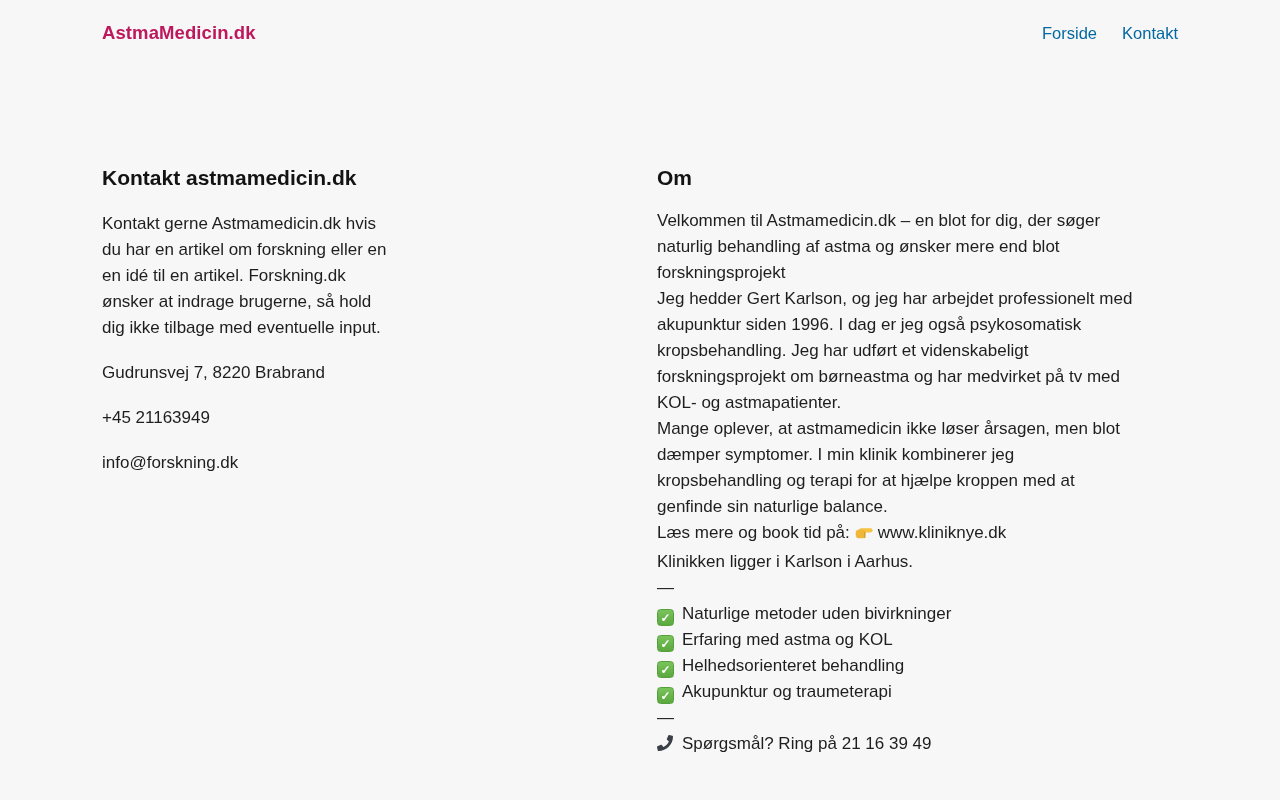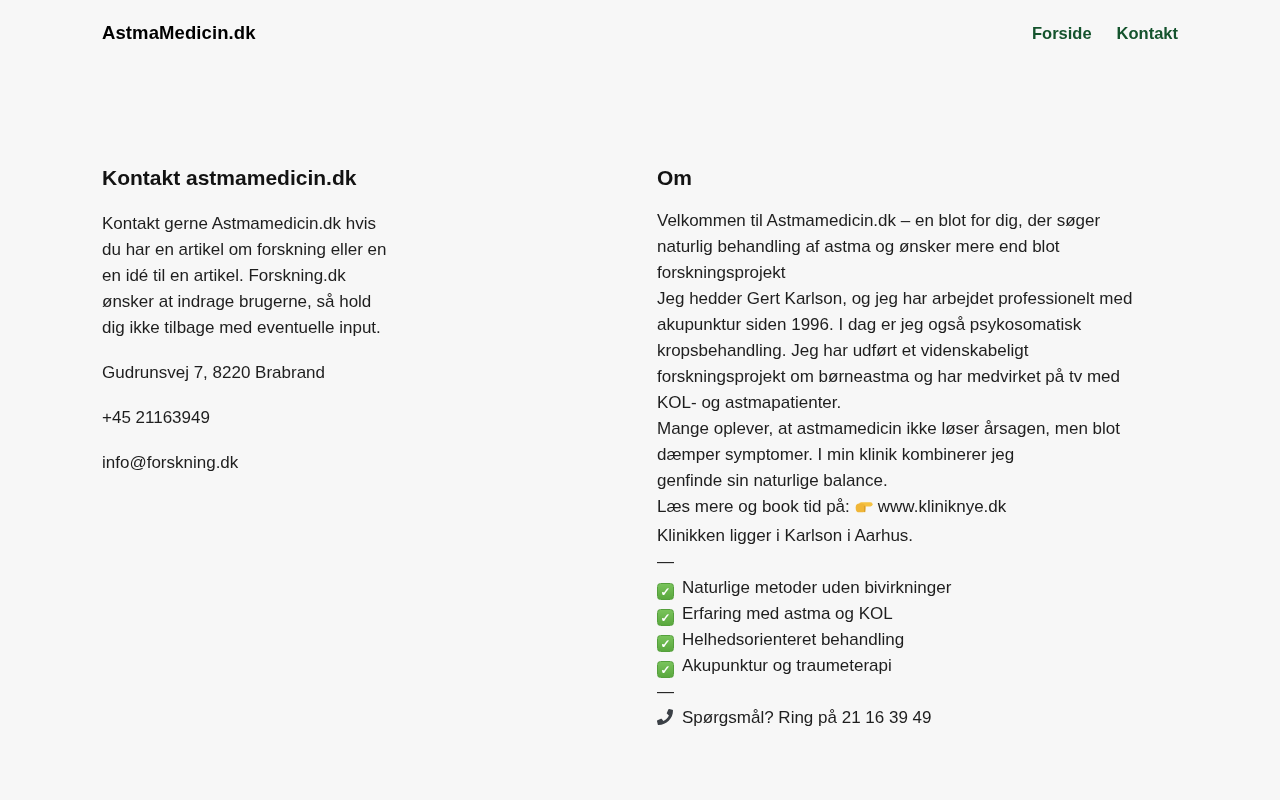--- a/index.html
+++ b/index.html
@@ -23,35 +23,34 @@
   
   .site-header {
     display: flex;
     justify-content: space-between;
     align-items: center;
     padding: 22px 102px 0 102px;
   }
   .logo {
     font-weight: 700;
     font-size: 18.5px;
-    color: #000000;
+    color: #be185d;
     text-decoration: none;
     letter-spacing: 0.1px;
     cursor: pointer;
   }
   .nav {
     display: flex;
     gap: 25px;
   }
   .nav a {
-    color: #14532d;
+    color: #0369a1;
     text-decoration: none;
     font-size: 16.5px;
     cursor: pointer;
-    font-weight: bold;
   }
 
   
   .main {
     display: flex;
     justify-content: space-between;
     padding: 0 102px;
     margin-top: 121px;
   }
   .col-left  { width: 312px; }
@@ -136,20 +135,21 @@
         <div class="line">Velkommen til Astmamedicin.dk – en blot for dig, der søger</div>
         <div class="line">naturlig behandling af astma og ønsker mere end blot</div>
         <div class="line">forskningsprojekt</div>
         <div class="line">Jeg hedder Gert Karlson, og jeg har arbejdet professionelt med</div>
         <div class="line">akupunktur siden 1996. I dag er jeg også psykosomatisk</div>
         <div class="line">kropsbehandling. Jeg har udført et videnskabeligt</div>
         <div class="line">forskningsprojekt om børneastma og har medvirket på tv med</div>
         <div class="line">KOL- og astmapatienter.</div>
         <div class="line">Mange oplever, at astmamedicin ikke løser årsagen, men blot</div>
         <div class="line">dæmper symptomer. I min klinik kombinerer jeg</div>
+        <div class="line">kropsbehandling og terapi for at hjælpe kroppen med at</div>
         <div class="line">genfinde sin naturlige balance.</div>
 
         <div class="line">
           <span>Læs mere og book tid på:</span><span class="hand-icon"><svg width="19" height="19" viewBox="0 0 24 24" aria-hidden="true">
               <rect x="6.5" y="7.8" width="17" height="5.4" rx="2.7" fill="#f5c242"></rect>
               <rect x="2.2" y="9.6" width="12.2" height="11" rx="4.6" fill="#f0b637"></rect>
               <rect x="12.6" y="12.4" width="1.8" height="8" rx="0.9" fill="#d99f2b"></rect>
             </svg></span><a class="plain-link">www.kliniknye.dk</a>
         </div>
 

